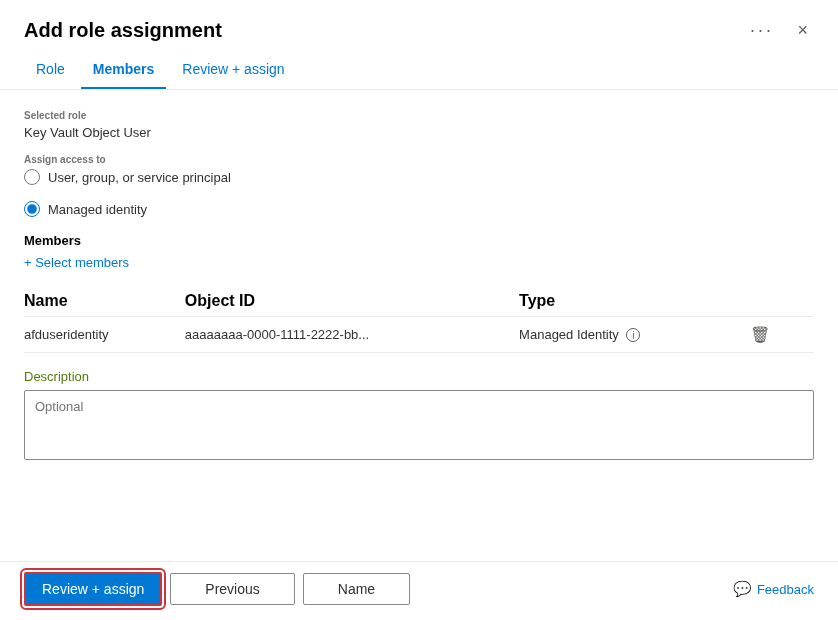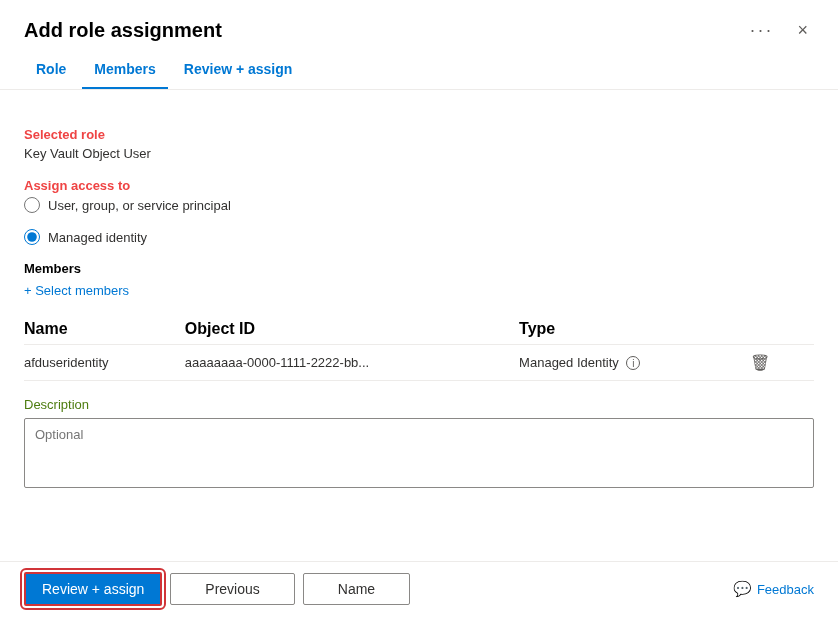--- a/index.html
+++ b/index.html
@@ -78,33 +78,32 @@
       margin-right: 4px;
     }
     .tab.active {
       color: #0078d4;
       border-bottom: 2px solid #0078d4;
       font-weight: 600;
     }
     .tab:not(.active) {
       color: #0078d4;
       border-bottom: 2px solid transparent;
-      font-weight: 700;
+      font-weight: 400;
     }
     .content {
       flex: 1;
       padding: 20px 24px 10px 24px;
       overflow-y: auto;
     }
     .section-label {
       font-weight: 600;
-      font-size: 13px;
-      color: #ef4444;
+      font-size: 10px;
+      color: #737373;
       margin-bottom: 4px;
-      margin-top: 17px;
     }
     .section-value {
       font-size: 13px;
       color: #323130;
       margin-bottom: 14px;
     }
     .radio-group {
       display: flex;
       flex-direction: column;
       gap: 16px;

